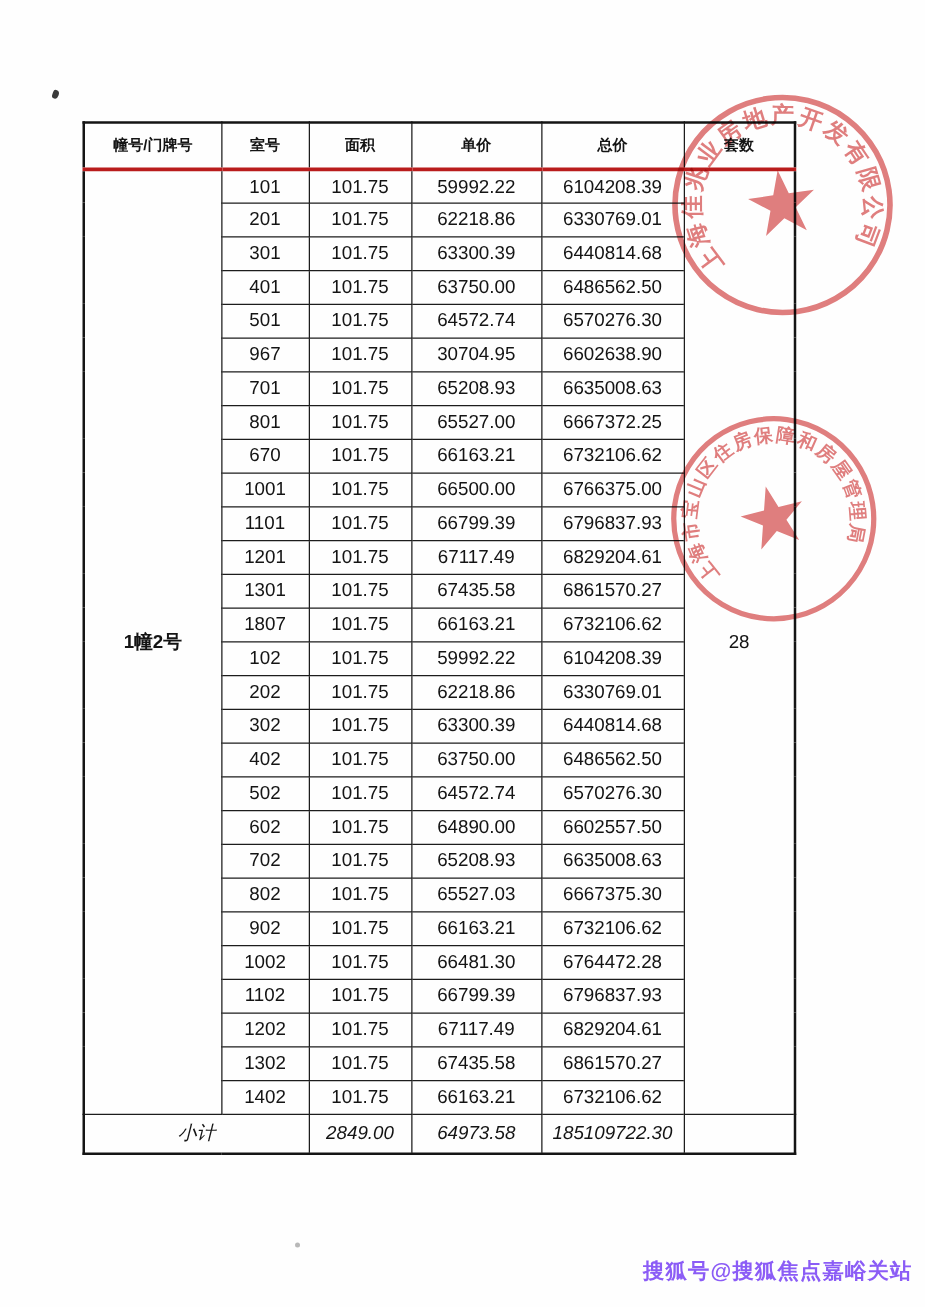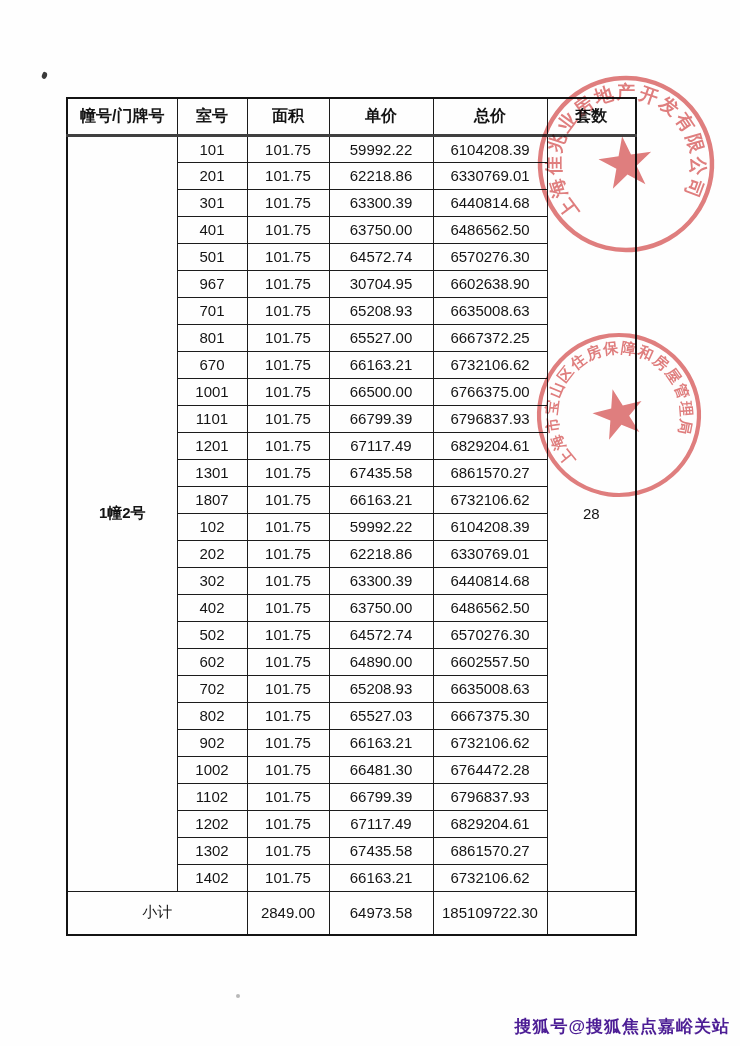--- a/index.html
+++ b/index.html
@@ -32,54 +32,55 @@
     text-align: center;
     vertical-align: middle;
     height: 27px;
     padding: 0 2px;
     font-weight: normal;
     white-space: nowrap;
     overflow: hidden;
   }
   .price-table thead th {
     height: 37px;
-    border-bottom: 3px solid #404040;
+    border-bottom: 3px solid #b91c1c;
     font-weight: bold;
-    font-size: 16px;
+    font-size: 12px;
   }
   .price-table td.building {
     font-weight: bold;
     font-size: 15px;
     text-align: center;
   }
   .price-table tfoot td {
-    height: 44px;
+    height: 32px;
     border-top: 1.6px solid #141414;
     font-size: 15px;
+    font-style: italic;
   }
   .price-table { border: 2px solid #141414; }
 
   
   .stamp {
     position: absolute;
     mix-blend-mode: multiply;
     opacity: 0.78;
     filter: blur(0.3px);
     pointer-events: none;
   }
 
   
   .footer-watermark {
     position: absolute;
     right: 10px;
-    bottom: 8px;
+    bottom: 18px;
     font-size: 17px;
     font-weight: bold;
     letter-spacing: 1px;
-    color: #4c1d95;
+    color: #8b5cf6;
   }
 
   
   .artifact-1 {
     position: absolute;
     left: 42px; top: 72px;
     width: 5px; height: 7px;
     background: #3a3a3a;
     border-radius: 40% 60% 55% 45%;
     transform: rotate(20deg);

